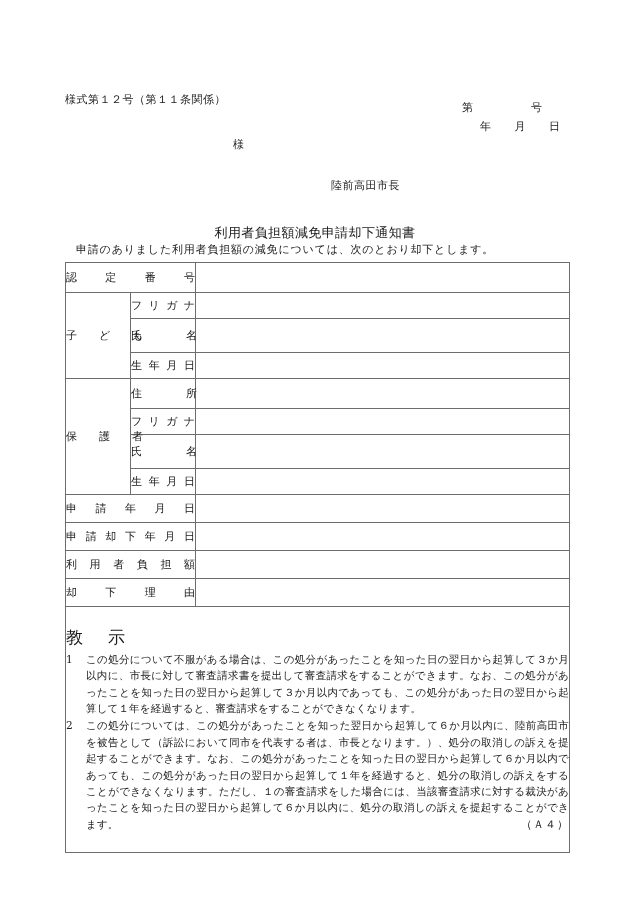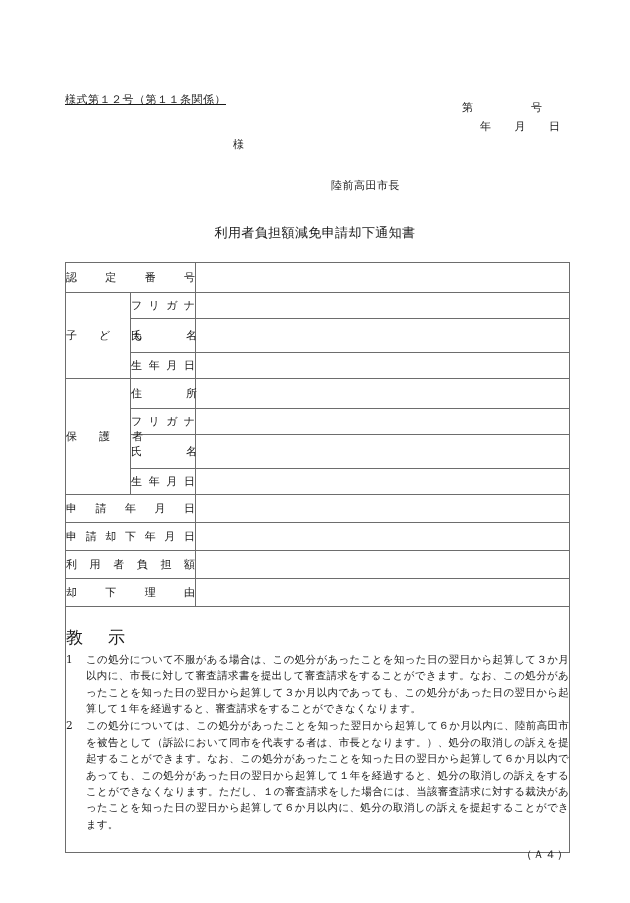--- a/index.html
+++ b/index.html
@@ -24,21 +24,20 @@
   }
 
   
   .form-no {
     position: absolute;
     left: 65px;
     top: 92px;
     font-size: 11px;
     letter-spacing: 0.5px;
     white-space: nowrap;
-    text-decoration: underline;
   }
 
   .doc-number {
     position: absolute;
     left: 462px;
     top: 100px;
     font-size: 11px;
     white-space: nowrap;
     letter-spacing: 0.5px;
   }
@@ -158,39 +157,39 @@
   }
 
   .paper-size {
     position: absolute;
     left: 0;
     top: 817px;
     width: 569px;
     text-align: right;
     font-size: 11px;
     letter-spacing: 1px;
-    margin-top: 30px;
   }
 </style>
 </head>
 <body>
 
 <div class="page">
 
   <div class="form-no">様式第１２号（第１１条関係）</div>
 
   <div class="doc-number">第　　　　　号</div>
   <div class="doc-date">年　　月　　日</div>
 
   <div class="addressee">様</div>
 
   <div class="issuer">陸前高田市長</div>
 
   <div class="doc-title">利用者負担額減免申請却下通知書</div>
 
+  <div class="lead-text">申請のありました利用者負担額の減免については、次のとおり却下とします。</div>
 
   <table class="form-table">
     <colgroup>
       <col style="width:65px">
       <col style="width:65px">
       <col style="width:374px">
     </colgroup>
     <tbody>
       <tr class="r-h30">
         <td class="lbl" colspan="2">認　　定　　番　　号</td>

